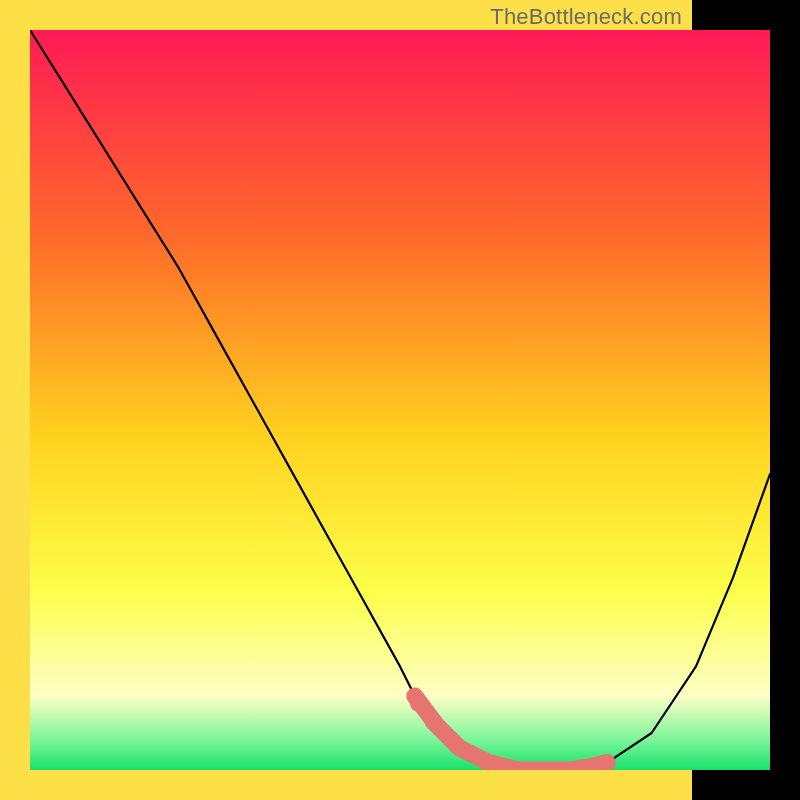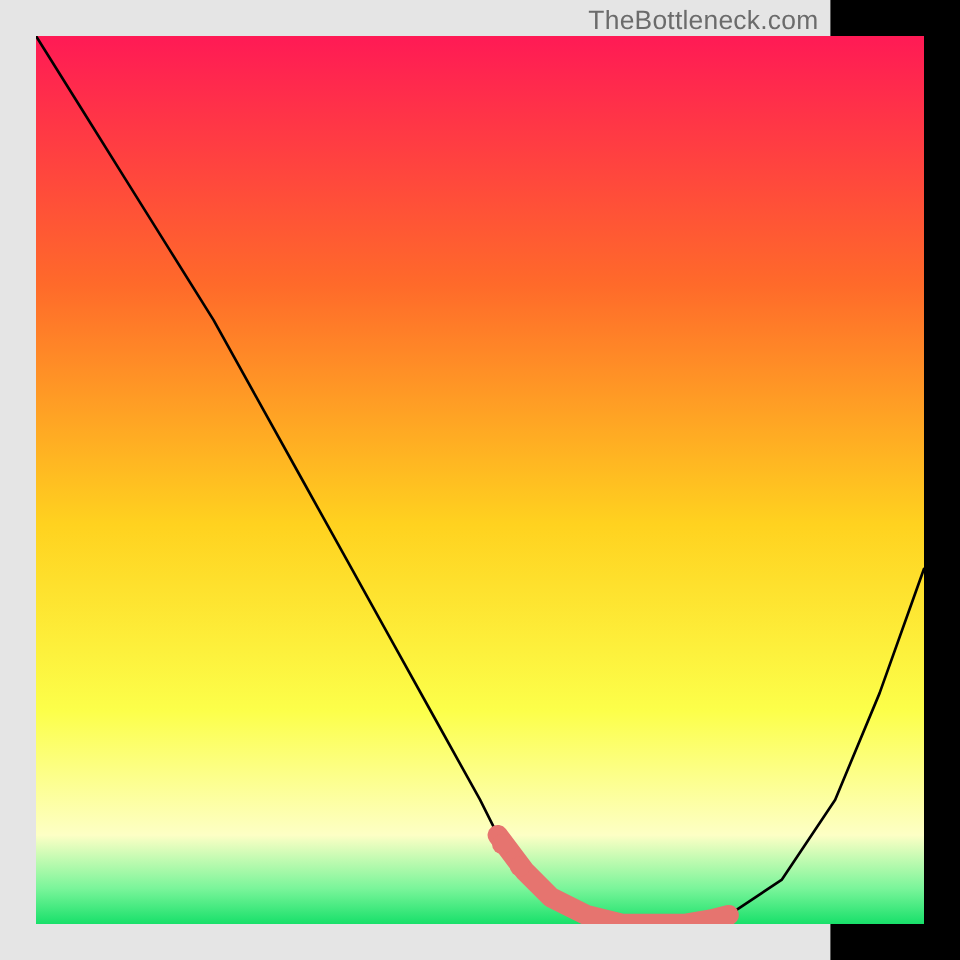--- a/index.html
+++ b/index.html
@@ -8,21 +8,21 @@
     width: 800px;
     height: 800px;
     background: #000;
     overflow: hidden;
     font-family: Arial, Helvetica, sans-serif;
   }
   .frame {
     position: absolute;
     width: 692px;
     height: 800px;
-    background: #e5e5e5;
+    background: #fde047;
   }
   .plot {
     position: absolute;
     left: 30px;
     top: 30px;
     width: 740px;
     height: 740px;
     overflow: hidden;
   }
   .gradient {

